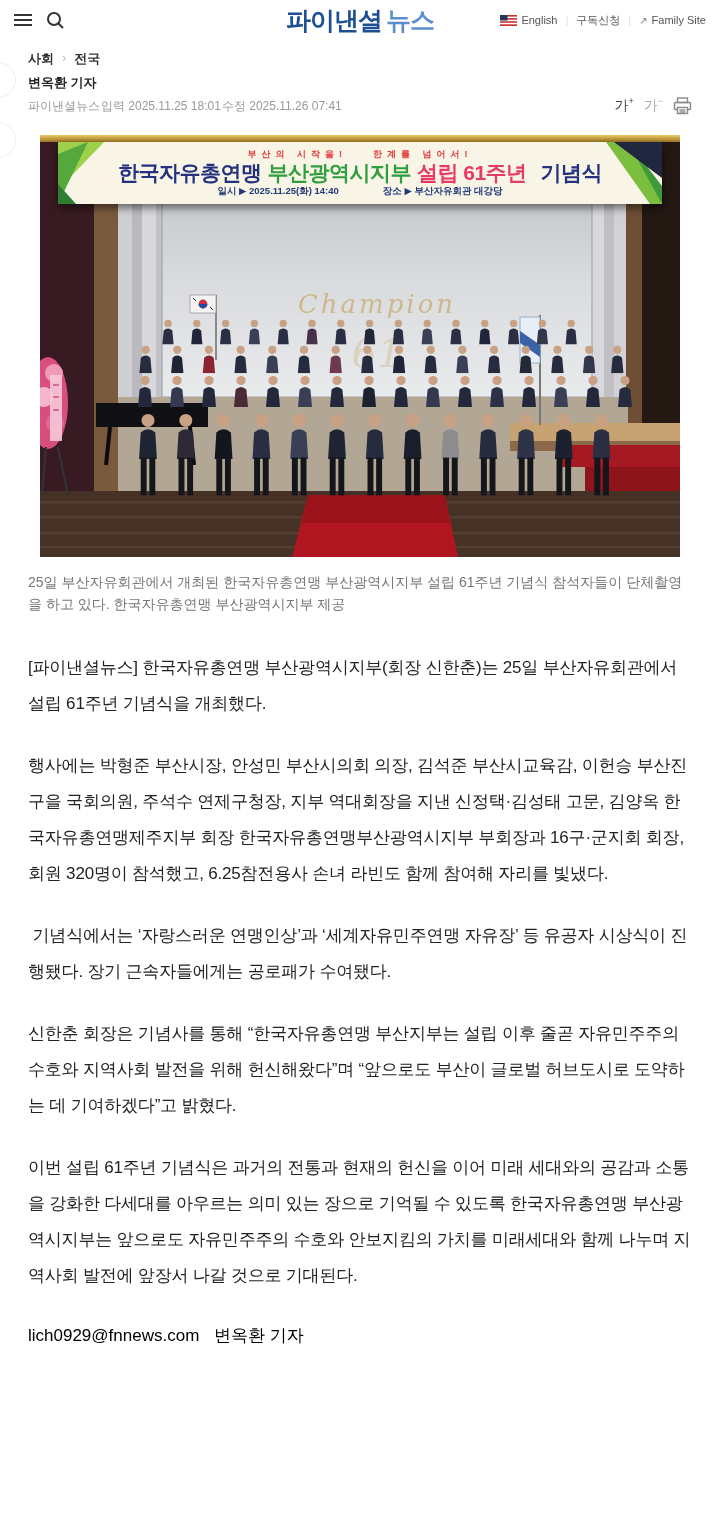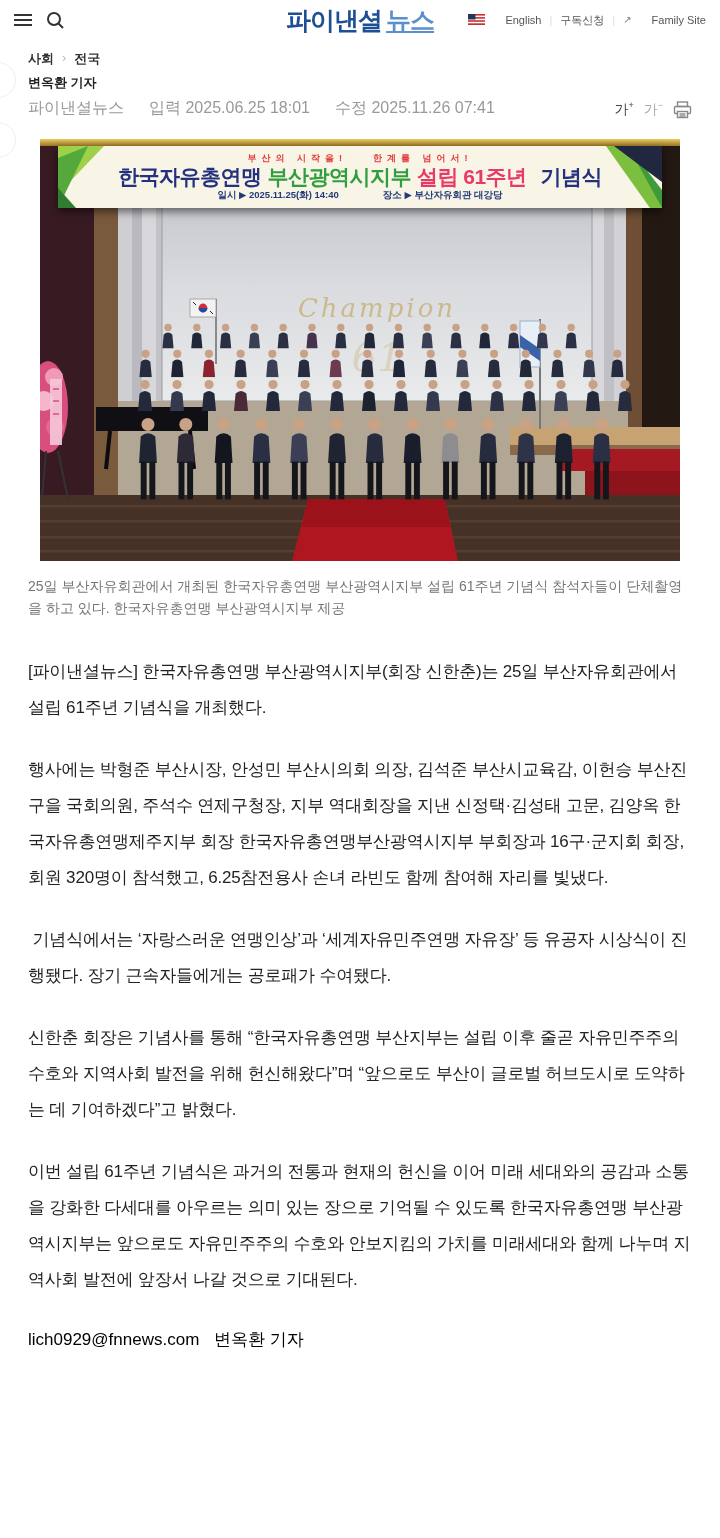--- a/index.html
+++ b/index.html
@@ -11,40 +11,40 @@
   }
   
   .topbar{ height:40px; display:flex; align-items:center; padding:0 14px; position:relative; }
   .topbar-left{ display:flex; align-items:center; gap:14px; }
   .hamburger{ width:18px; cursor:pointer; }
   .hamburger div{ height:2px; background:#333; margin:3px 0; }
   .search-btn svg{ display:block; cursor:pointer; }
   .logo{ position:absolute; left:50%; transform:translateX(-50%); font-weight:bold;
          font-size:25px; letter-spacing:-1px; cursor:pointer; white-space:nowrap; }
   .logo .p1{ color:#1d4f94; }
-  .logo .p2{ color:#5b8fce; margin-left:4px;text-decoration:underline; }
+  .logo .p2{ color:#5b8fce; margin-left:4px; }
   .topbar-right{ margin-left:auto; display:flex; align-items:center; gap:8px; font-size:11px; color:#555; }
   .topbar-right .sep{ color:#ddd; }
-  .tb-link{ display:flex; gap:20px; cursor:pointer; }
+  .tb-link{ display:flex; align-items:center; gap:4px; cursor:pointer; }
   .usflag{ display:block; }
   .fam-arrow{ font-size:10px; color:#777; }
   
   .float-circle{ position:absolute; width:36px; height:36px; border-radius:50%;
                  border:1px solid #eee; background:#fff; left:-20px; }
   
   .breadcrumb{ display:flex; gap:8px; padding:10px 0 4px; margin:0 28px;
                font-size:13px; color:#333; font-weight:bold; }
   .breadcrumb .chev{ color:#bbb; font-weight:normal; }
   
   .article-head{ margin:0 28px; }
   .headline{ font-size:27px; line-height:1.35; font-weight:bold; color:#111;
              letter-spacing:-1px; padding:10px 0 14px; }
   .byline-row{ position:relative; padding:2px 0 14px; }
   .reporter{ font-size:13px; font-weight:bold; color:#222; margin-bottom:6px; }
-  .meta{ font-size:16px; color:#999; display:flex; gap:25px; }
+  .meta{ font-size:12px; color:#999; display:flex; gap:1px; }
   .meta .src{ color:#999; }
   .tools{ position:absolute; right:0; bottom:14px; display:flex; align-items:center; gap:10px; }
   .font-btn{ font-size:14px; color:#444; cursor:pointer; }
   .font-btn sup{ font-size:9px; }
   .font-btn.small{ color:#aaa; }
   .print-btn svg{ display:block; cursor:pointer; }
   
   .photo-wrap{ margin:6px 40px 0; width:640px; height:422px; position:relative;
                background:#17101c; overflow:hidden; }
   .photo-wrap svg.scene{ position:absolute; inset:0; }
@@ -124,21 +124,21 @@
   <span>사회</span>
   <span class="chev">›</span>
   <span>전국</span>
 </div>
 
 <div class="article-head">
   <div class="byline-row">
     <div class="reporter">변옥환 기자</div>
     <div class="meta">
       <span class="src">파이낸셜뉴스</span>
-      <span>입력 2025.06.25 18:01</span>
+      <span>입력 2025.11.25 18:01</span>
       <span>수정 2025.11.26 07:41</span>
     </div>
     <div class="tools">
       <span class="font-btn"><span>가</span><sup>+</sup></span>
       <span class="font-btn small"><span>가</span><sup>−</sup></span>
       <span class="print-btn">
         <svg width="19" height="18" viewBox="0 0 19 18" fill="none" stroke="#888" stroke-width="1.4">
           <rect x="4.5" y="1" width="10" height="4.5"></rect>
             <rect x="1.5" y="5.5" width="16" height="7" rx="1"></rect>
             <rect x="4.5" y="10.5" width="10" height="6" fill="#fff"></rect>

